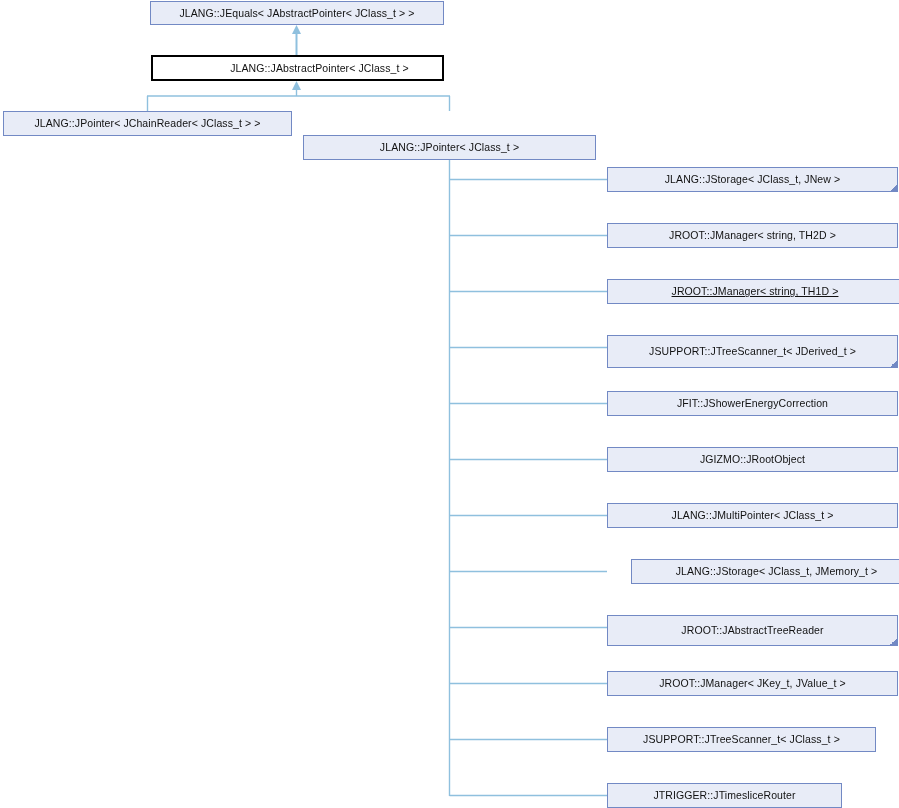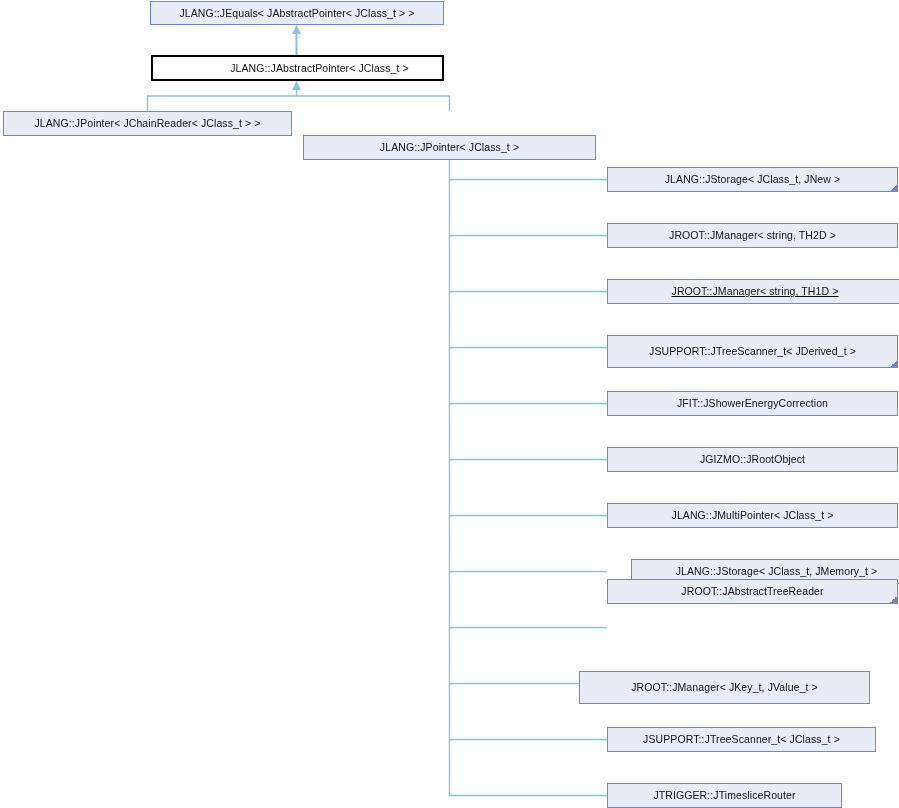--- a/index.html
+++ b/index.html
@@ -133,24 +133,24 @@
       </div>
       <div class="node" style="left: 607px; top: 447px; width: 291px; height: 25px;">
         <span class="label">JGIZMO::JRootObject</span>
       </div>
       <div class="node" style="left: 607px; top: 503px; width: 291px; height: 25px;">
         <span class="label">JLANG::JMultiPointer&lt; JClass_t &gt;</span>
       </div>
       <div class="node folded" style="left: 607px; top: 559px; width: 291px; height: 25px; margin-left: 24px;">
         <span class="label">JLANG::JStorage&lt; JClass_t, JMemory_t &gt;</span>
       </div>
-      <div class="node folded" style="left: 607px; top: 579px; width: 291px; height: 25px;">
+      <div class="node folded" style="left: 607px; top: 615px; width: 291px; height: 31px;">
         <span class="label">JROOT::JAbstractTreeReader</span>
       </div>
-      <div class="node" style="left: 579px; top: 671px; width: 291px; height: 33px;">
+      <div class="node" style="left: 607px; top: 671px; width: 291px; height: 25px;">
         <span class="label">JROOT::JManager&lt; JKey_t, JValue_t &gt;</span>
       </div>
       <div class="node" style="left: 607px; top: 727px; width: 269px; height: 25px;">
         <span class="label">JSUPPORT::JTreeScanner_t&lt; JClass_t &gt;</span>
       </div>
       <div class="node" style="left: 607px; top: 783px; width: 235px; height: 25px;">
         <span class="label">JTRIGGER::JTimesliceRouter</span>
       </div>
     </div>
 

